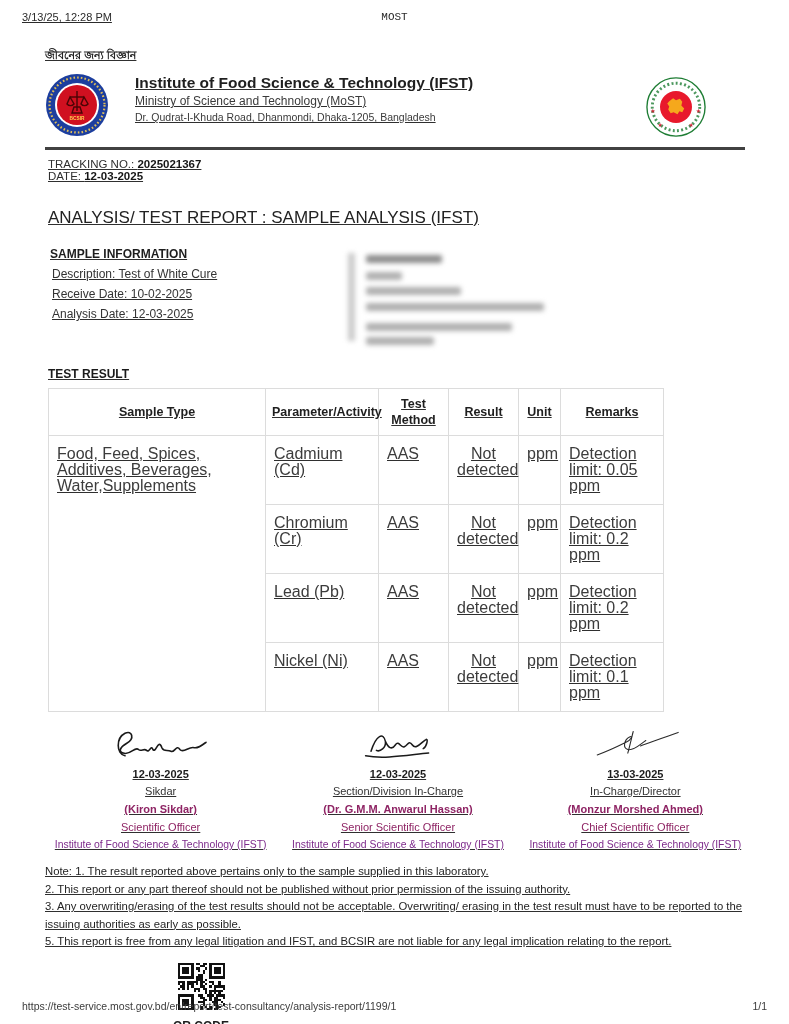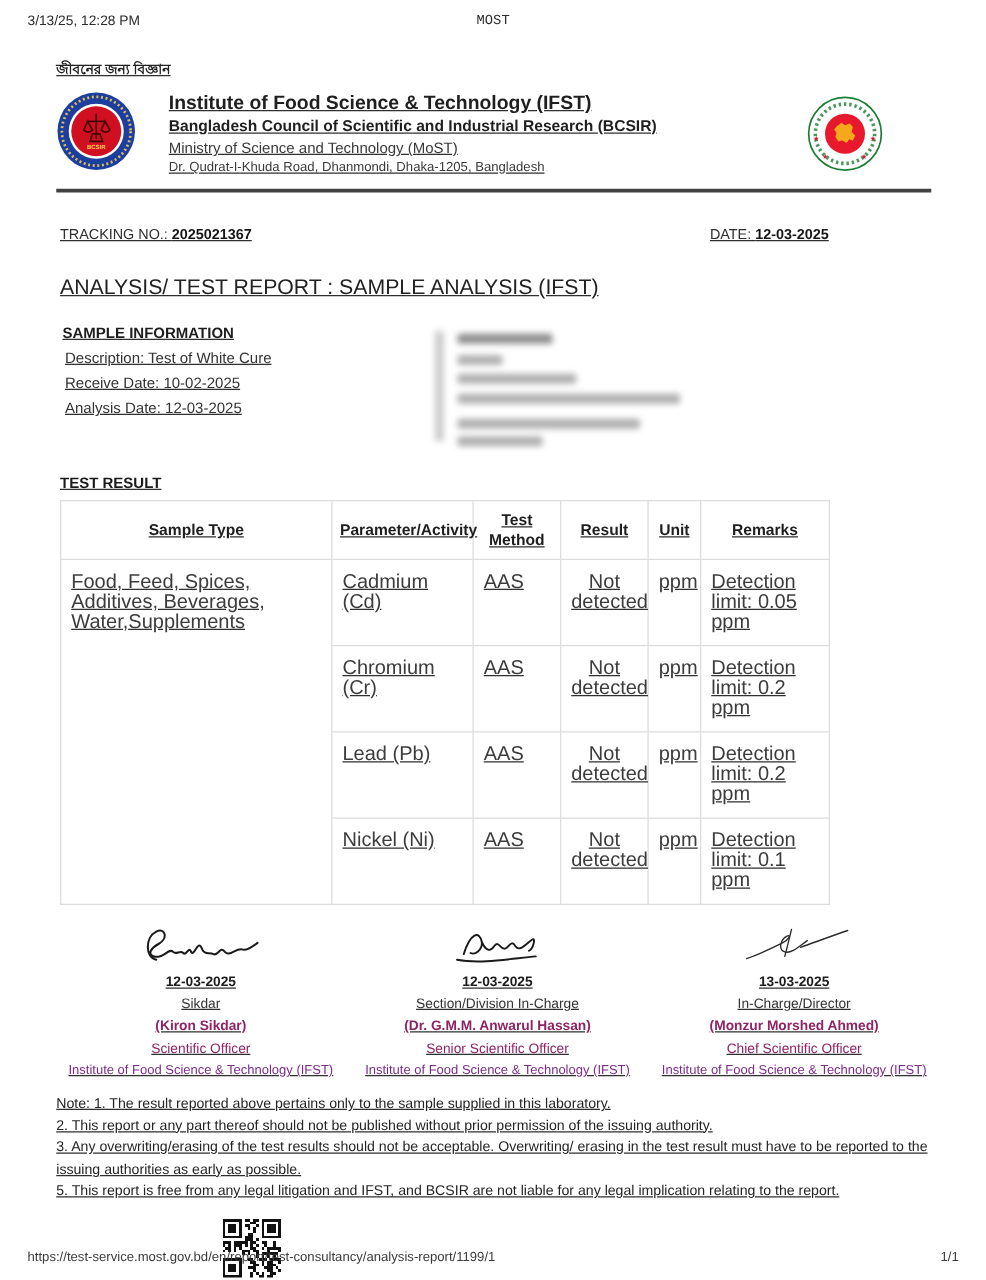--- a/index.html
+++ b/index.html
@@ -2,40 +2,40 @@
 <html><head>
 <meta charset="utf-8">
 <style>
   * { margin:0; padding:0; box-sizing:border-box; }
   html,body { background:#ffffff; }
   body { font-family:"Liberation Sans", sans-serif; color:#2f2f2f; }
   .page { position:relative; width:789px; height:1024px; background:#fff; overflow:hidden; margin:0 auto; }
 
   
   .print-header { position:absolute; top:11px; left:0; right:0; padding:0 22px; font-size:11px; color:#2b2b2b; }
-  .print-header .ph-datetime { position:absolute; left:22px; top:0; }
+  .print-header .ph-datetime { position:absolute; left:22px; top:0;text-decoration:underline; }
   .print-header .ph-title { display:block; text-align:center;font-family:Liberation Mono, monospace; }
   .print-footer { position:absolute; bottom:12px; left:0; right:0; padding:0 22px; display:flex; justify-content:space-between; font-size:10.5px; color:#3b3b3b; }
 
   .content { padding:47px 44px 0 45px;text-decoration:underline; }
 
   
   .tagline { font-size:11px; font-weight:bold; color:#222; margin-bottom:7px; }
   .header-row { display:flex; align-items:flex-start; }
   .logo-left { width:64px; height:64px; flex:0 0 64px; }
   .header-text { margin-left:26px; }
   .h-institute { font-size:15.5px; font-weight:bold; color:#1f1f1f; line-height:20px; }
   .h-council { font-size:12.5px; font-weight:bold; color:#1f1f1f; line-height:17px; }
   .h-ministry { font-size:12px; color:#3a3a3a; line-height:17px; }
   .h-address { font-size:10.5px; color:#3a3a3a; line-height:15px; }
   .logo-right { width:62px; height:62px; flex:0 0 62px; margin-left:auto; margin-right:38px; margin-top:3px; }
   .sep { border:none; border-top:3px solid #414141; margin-top:9px; }
 
   .main { width:615px; margin-left:3px; }
-  .meta-row { display:flex; justify-content:space-between; margin-top:28px; font-size:11.5px; color:#2e2e2e; }
+  .meta-row { display:flex; justify-content:space-between; margin-top:8px; font-size:11.5px; color:#2e2e2e;flex-direction:column; }
   .meta-row b { color:#161616; }
   .report-title { margin-top:26px; font-size:17px; color:#222; }
 
   
   .info-section { position:relative; margin-top:19px; min-height:100px; }
   .si-heading { font-size:12px; font-weight:bold; color:#1d1d1d; margin-left:2px; }
   .si-line { font-size:12px; color:#333; margin-left:4px; margin-top:6px; }
   .redacted { position:absolute; left:297px; top:2px; width:230px; height:98px; filter:blur(2.5px); }
   .redacted .strip { position:absolute; left:3px; top:4px; width:7px; height:88px; background:#b9b9b9; opacity:.75; }
   .redacted .bar { position:absolute; left:21px; height:8px; background:#9b9b9b; border-radius:2px; opacity:.8; }
@@ -105,21 +105,20 @@
             <path d="M25 24 L39 24"></path>
             <path d="M25 24 l-3 7 a4.5 4.5 0 0 0 7 0 z"></path>
             <path d="M39 24 l-3 7 a4.5 4.5 0 0 0 7 0 z"></path>
             <path d="M27 40 h10 l-2 -6 h-6 z"></path>
           </g>
           <text x="32" y="46.5" text-anchor="middle" font-size="4.8" font-weight="bold" fill="#ffd34d" font-family="Liberation Sans, sans-serif">BCSIR</text>
         </svg>
       </div>
       <div class="header-text">
         <div class="h-institute">Institute of Food Science &amp; Technology (IFST)</div>
-        <div class="h-council">Bangladesh Council of Scientific and Industrial Research (BCSIR)</div>
         <div class="h-ministry">Ministry of Science and Technology (MoST)</div>
         <div class="h-address">Dr. Qudrat-I-Khuda Road, Dhanmondi, Dhaka-1205, Bangladesh</div>
       </div>
       <div class="logo-right">
         <svg viewBox="0 0 64 64" width="62" height="62">
           <circle cx="32" cy="32" r="30" fill="#ffffff" stroke="#1e7d34" stroke-width="1.4"></circle>
           <circle cx="32" cy="32" r="24.5" fill="none" stroke="#1e7d34" stroke-width="3" stroke-dasharray="2 2.4" opacity="0.8"></circle>
           <circle cx="32" cy="32" r="16.5" fill="#e8192c"></circle>
           <path d="M25 26 l4 -3 3 2 4 -1.5 2.5 3 -1 4 3 3 -2 4 -3 -1 -2 3 -4 -2 -3 1 -2.5 -4 1 -3 -2 -3 z" fill="#f5a81c"></path>
           <g fill="#cc2233" font-size="6" font-family="Liberation Sans, sans-serif">

